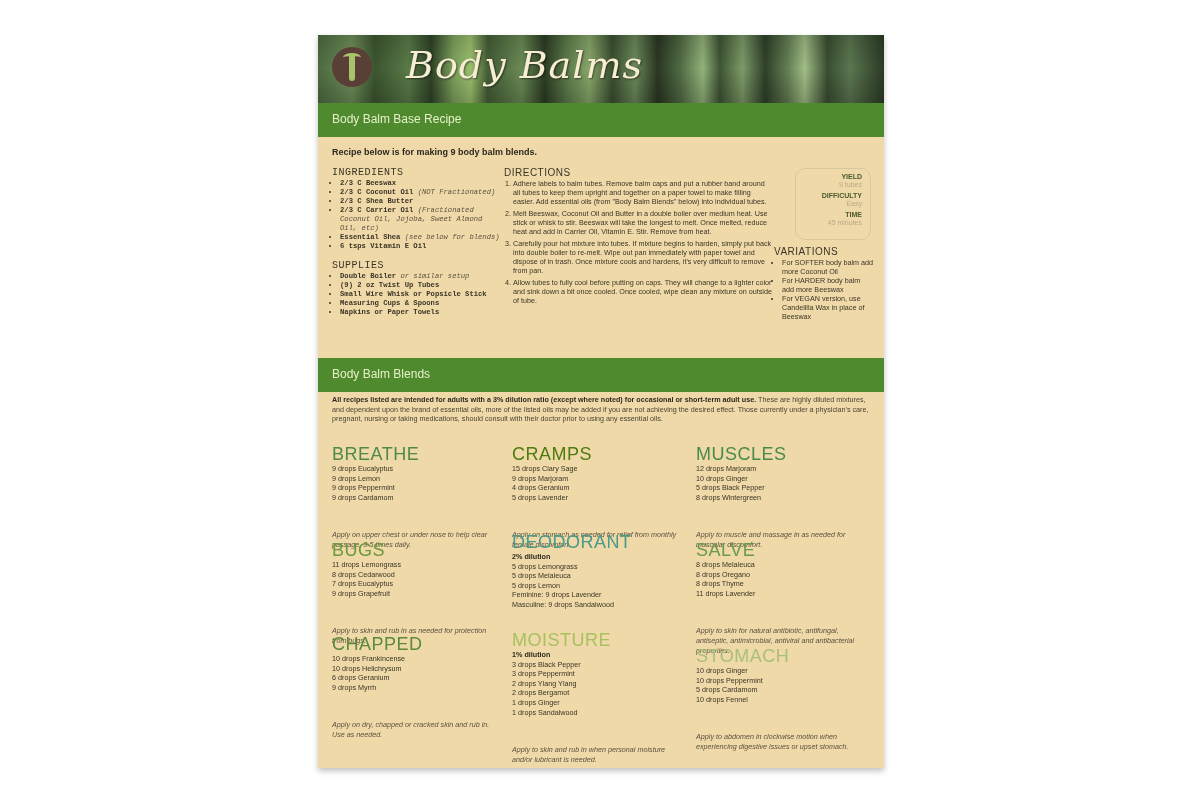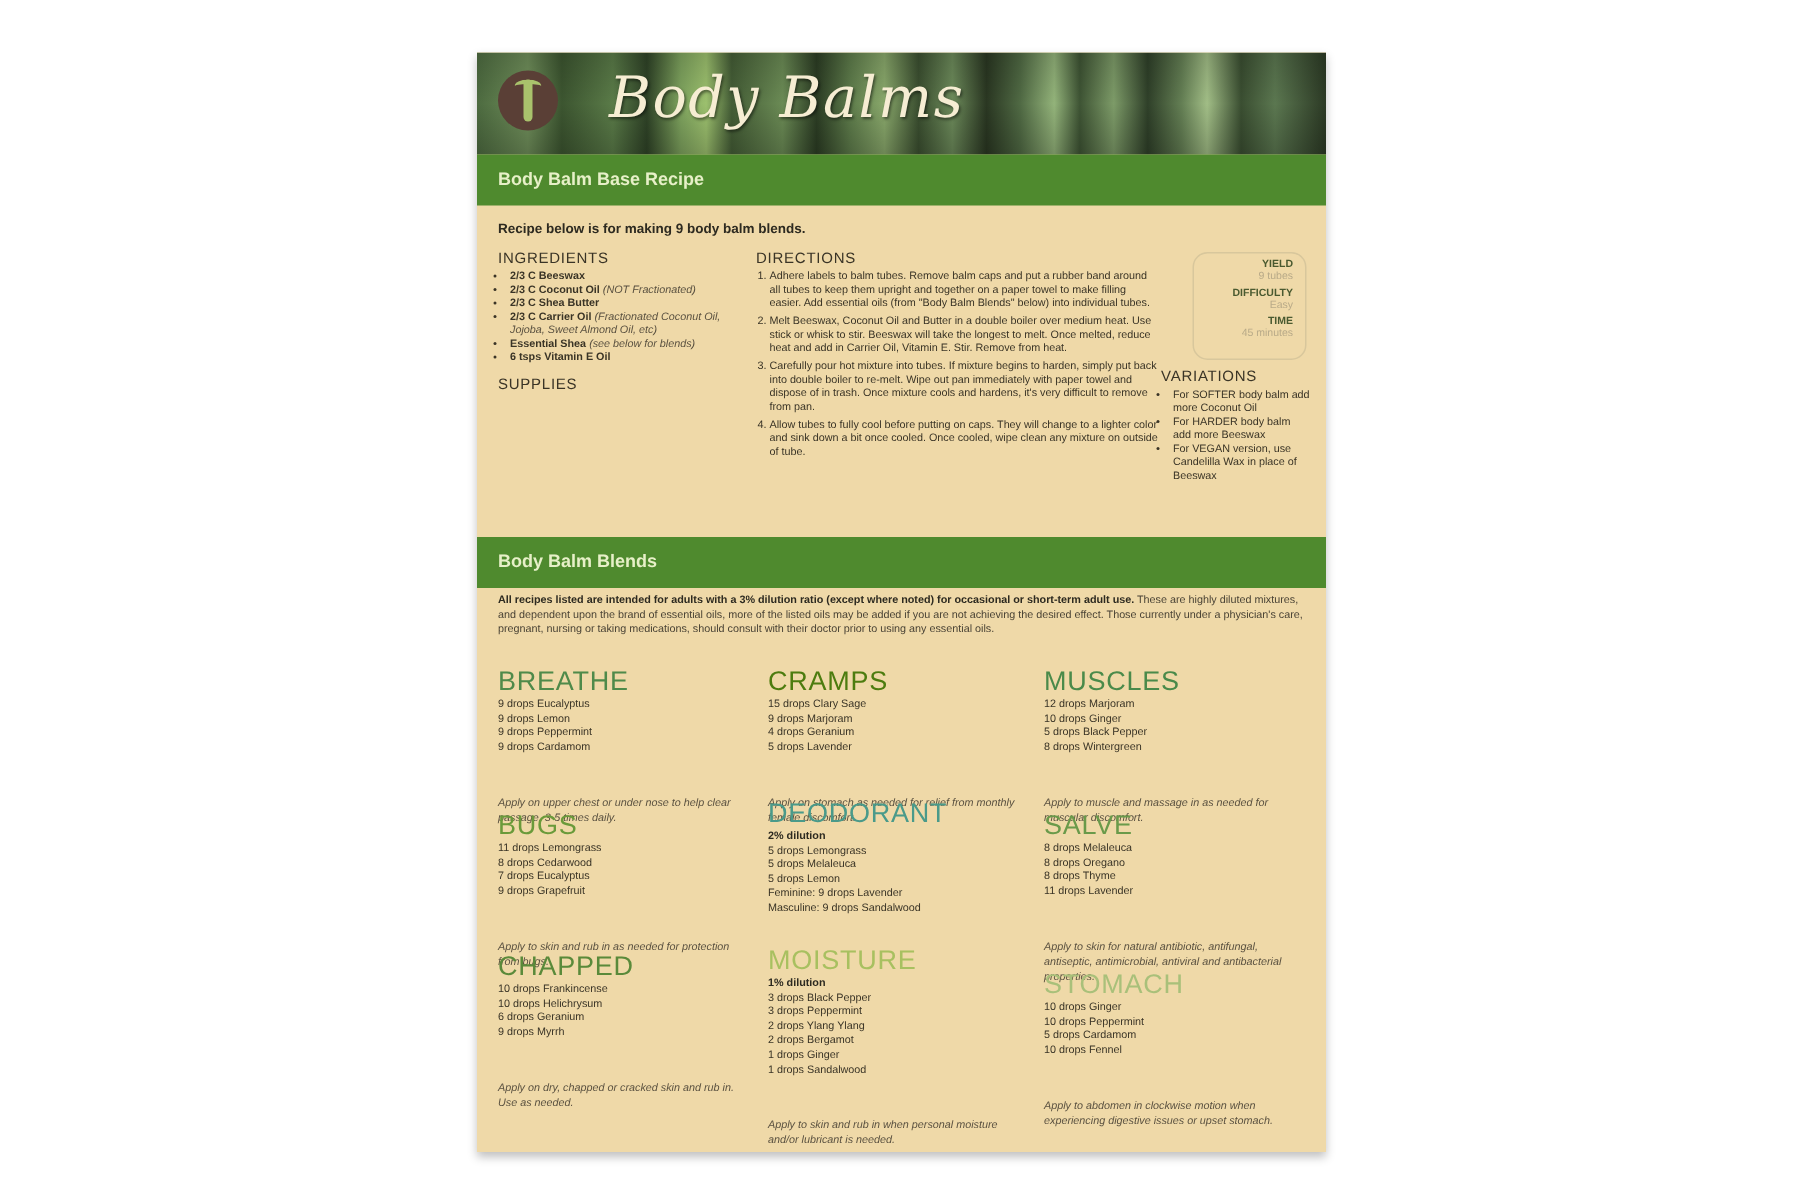--- a/index.html
+++ b/index.html
@@ -10,21 +10,21 @@
       #4d6b40 0%, #6f8e5a 6%, #3c5530 10%, #5a7b48 16%, #2f4327 20%, #7ea35e 24%, #9cc06e 27%, #445d36 30%,
       #6b8b55 36%, #2c3d24 40%, #5e7c4b 44%, #89a86b 48%, #3b4f30 52%, #6c8a5a 56%, #2a3722 60%, #506a44 64%,
       #93b37a 68%, #3e5434 71%, #7d9b68 75%, #2f4029 79%, #647f54 83%, #a1bd86 86%, #3a4e31 90%, #5b7750 94%, #2c3a25 100%);
   }
   .hero::after { content:""; position:absolute; inset:0; background:linear-gradient(180deg, rgba(0,0,0,0.15), rgba(0,0,0,0) 50%, rgba(0,0,0,0.2)); }
   .logo { position:absolute; left:14px; top:12px; width:40px; height:40px; border-radius:50%; background:#5a3f36; z-index:2; }
   .logo span { position:absolute; left:17px; top:6px; width:6px; height:28px; background:#a9c26c; border-radius:3px; }
   .logo span::before { content:""; position:absolute; left:-6px; top:0; width:18px; height:6px; border-top:3px solid #a9c26c; border-radius:50%; }
   .hero-title { position:absolute; left:88px; top:8px; z-index:2; font-family:"DejaVu Serif", serif; font-style:italic; font-size:38px; color:#f6edd3; letter-spacing:1px; text-shadow:1px 1px 2px rgba(0,0,0,0.5); }
   .band { position:absolute; left:0; width:566px; height:34px; background:#4f8a2e; }
-  .band span { position:absolute; left:14px; top:9px; color:#e7f0c8; font-weight:bold; font-size:12px; }
+  .band span { position:absolute; left:14px; top:9px; color:#e7f0c8; font-weight:normal; font-size:12px; }
   .intro { position:absolute; left:14px; top:112px; font-size:9px; font-weight:bold; color:#2d2a20; }
   .sec-h { font-size:10px; color:#3a3426; letter-spacing:0.5px; margin:0 0 2px 0; }
   .col { position:absolute; font-size:7.2px; color:#3a3426; line-height:9px; }
   .col ul { margin:0; padding:0 0 0 8px; }
   .col li { margin:0; }
   .col li b { font-weight:bold; }
   .col i { font-style:italic; color:#5a5140; }
   .col ol { margin:0; padding:0 0 0 9px; }
   .col ol li { margin-bottom:3px; }
   .yield { position:absolute; left:477px; top:133px; width:76px; height:72px; border:1px solid #d8c79c; border-radius:10px; text-align:right; padding:4px 8px 0 0; box-sizing:border-box; font-size:7px; line-height:8px; }
@@ -46,31 +46,38 @@
       <span></span>
     </div>
   <div class="hero-title">Body Balms</div>
 
   <div class="band" style="top:68px">
     <span>Body Balm Base Recipe</span>
   </div>
 
   <div class="intro">Recipe below is for making 9 body balm blends.</div>
 
-  <div class="col" style="left:14px; top:133px; width:170px;">
+  <div class="col" style="left:14px; top:133px; width:170px;font-family:Liberation Mono, monospace;">
     <div class="sec-h">INGREDIENTS</div>
     <ul id="ing-list">
         <li><b>2/3 C Beeswax</b></li>
         <li><b>2/3 C Coconut Oil</b> <i>(NOT Fractionated)</i></li>
         <li><b>2/3 C Shea Butter</b></li>
         <li><b>2/3 C Carrier Oil</b> <i>(Fractionated Coconut Oil, Jojoba, Sweet Almond Oil, etc)</i></li>
         <li><b>Essential Shea</b> <i>(see below for blends)</i></li>
         <li><b>6 tsps Vitamin E Oil</b></li>
       </ul>
     <div class="sec-h" style="margin-top:10px">SUPPLIES</div>
+    <ul id="sup-list">
+        <li><b>Double Boiler</b> <i>or similar setup</i></li>
+        <li><b>(9) 2 oz Twist Up Tubes</b></li>
+        <li><b>Small Wire Whisk or Popsicle Stick</b></li>
+        <li><b>Measuring Cups &amp; Spoons</b></li>
+        <li><b>Napkins or Paper Towels</b></li>
+      </ul>
   </div>
 
   <div class="col" style="left:186px; top:133px; width:268px;">
     <div class="sec-h">DIRECTIONS</div>
     <ol id="dir-list">
         <li>Adhere labels to balm tubes. Remove balm caps and put a rubber band around all tubes to keep them upright and together on a paper towel to make filling easier. Add essential oils (from "Body Balm Blends" below) into individual tubes.</li>
         <li>Melt Beeswax, Coconut Oil and Butter in a double boiler over medium heat. Use stick or whisk to stir. Beeswax will take the longest to melt. Once melted, reduce heat and add in Carrier Oil, Vitamin E. Stir. Remove from heat.</li>
         <li>Carefully pour hot mixture into tubes. If mixture begins to harden, simply put back into double boiler to re-melt. Wipe out pan immediately with paper towel and dispose of in trash. Once mixture cools and hardens, it's very difficult to remove from pan.</li>
         <li>Allow tubes to fully cool before putting on caps. They will change to a lighter color and sink down a bit once cooled. Once cooled, wipe clean any mixture on outside of tube.</li>
       </ol>

